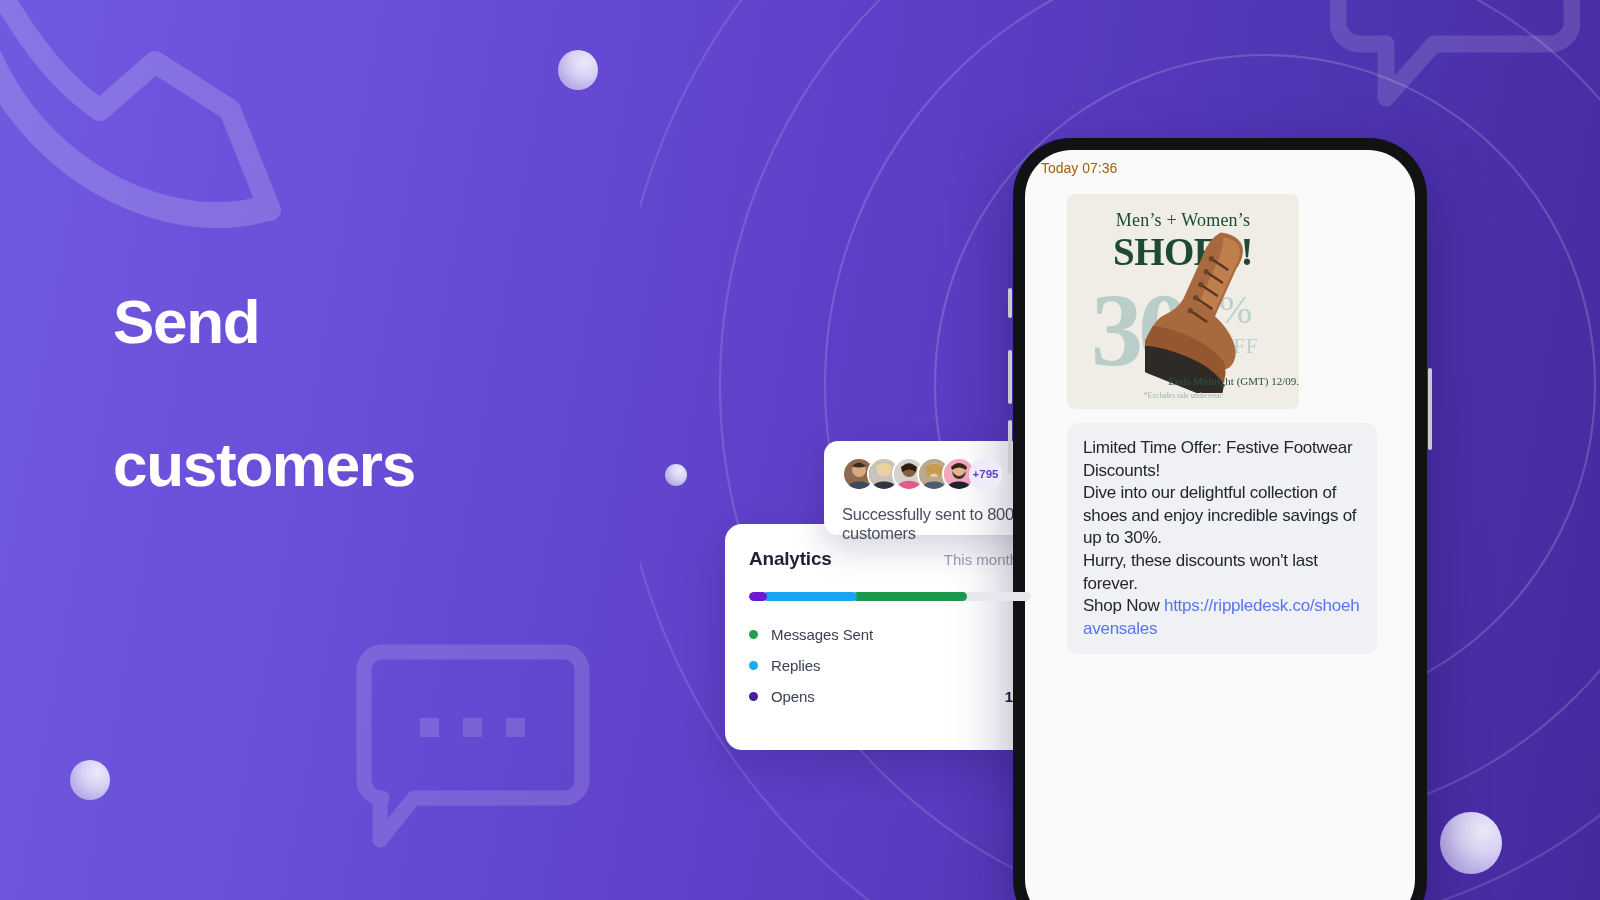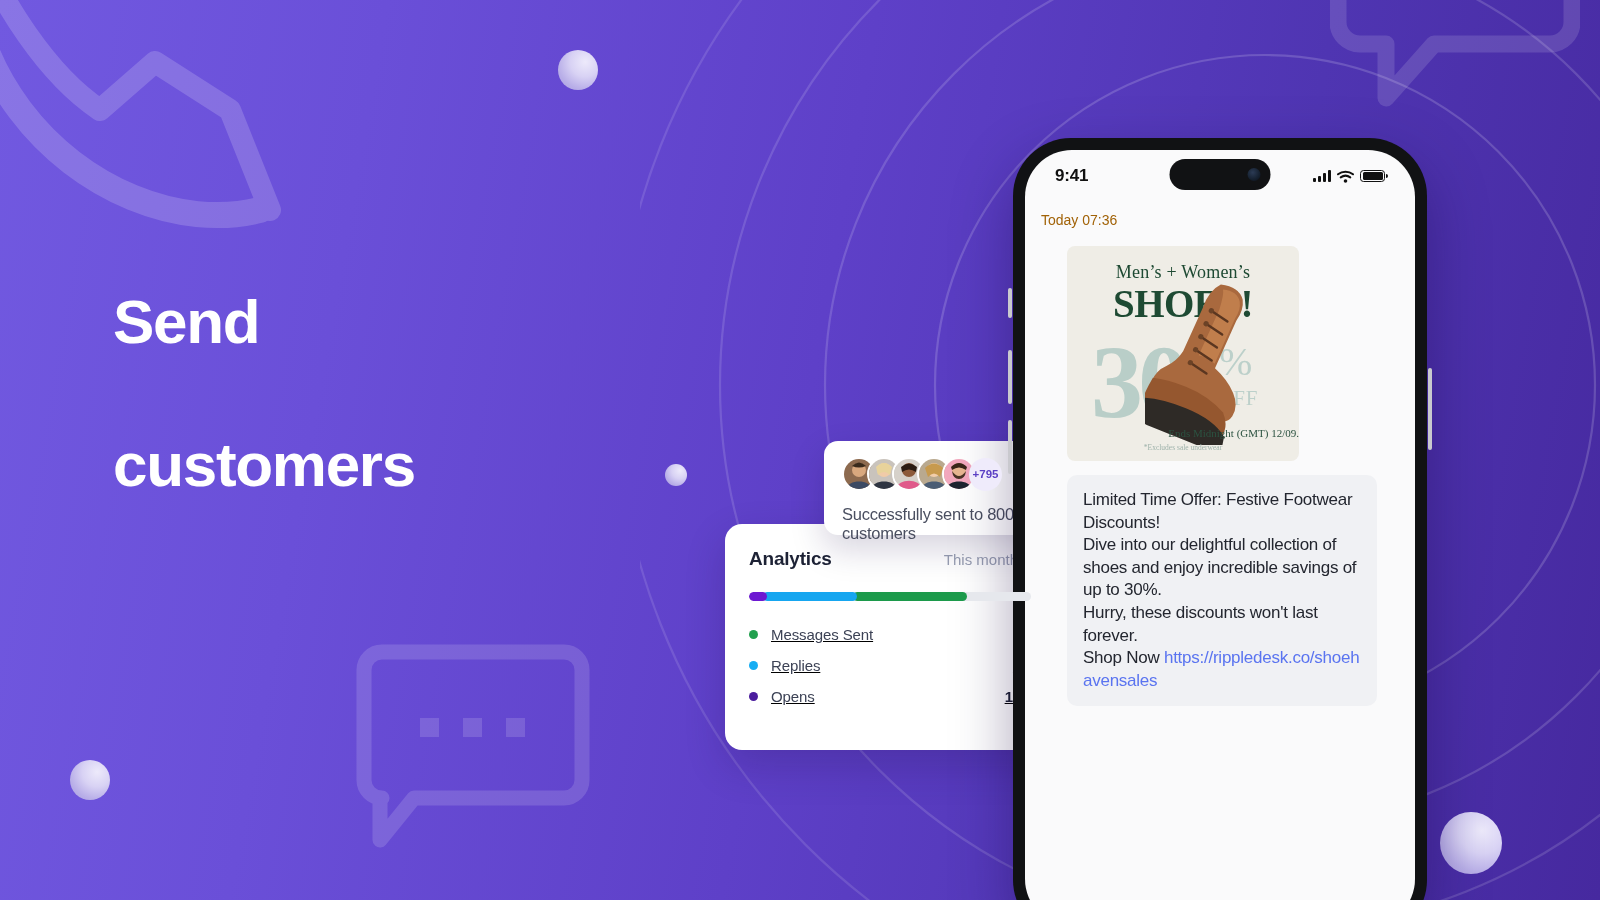--- a/index.html
+++ b/index.html
@@ -35,21 +35,21 @@
   .analytics{position:absolute;left:725px;top:524px;width:342px;height:226px;
     background:#fff;border-radius:17px;box-shadow:0 16px 40px rgba(30,10,70,.20);
     padding:0;box-sizing:border-box;}
   .an-head{display:flex;align-items:center;justify-content:space-between;padding:24px 24px 0 24px;gap:36px;}
   .an-title{font-size:19px;font-weight:700;color:#1D2235;letter-spacing:-.2px;}
   .an-range{display:flex;align-items:center;gap:11px;color:#9AA1B4;font-size:15px;}
   .chev{display:block;width:12px;height:12px;border-right:2px solid #9AA1B4;border-bottom:2px solid #9AA1B4;
     transform:rotate(45deg) translate(-2px,-2px);}
   .bar{margin:22px 24px 0 24px;height:9px;border-radius:5px;background:#E6E8ED;display:flex;overflow:hidden;}
   .seg{height:100%;border-radius:5px;margin-right:-4px;}
-  .legend{margin:25px 24px 5px 24px;text-decoration:underline;}
+  .legend{margin:25px 24px 5px 24px;}
   .lrow{display:flex;align-items:center;margin-bottom:14px;}
   .dot{width:9px;height:9px;border-radius:50%;margin-right:13px;flex:0 0 auto;}
   .lname{font-size:15px;color:#3C4255;flex:1;letter-spacing:-.1px;}
   .lval{font-size:15px;color:#1D2235;font-weight:700;}
 
   
   .sentcard{position:absolute;left:824px;top:441px;width:274px;height:94px;
     background:#fff;border-radius:14px;box-shadow:0 14px 34px rgba(30,10,70,.18);
     padding:16px 18px;box-sizing:border-box;}
   .avatars{display:flex;align-items:center;}
@@ -236,40 +236,20 @@
   </div>
 
   <div class="phone">
     <span class="btn-side bs1"></span>
     <span class="btn-side bs2"></span>
     <span class="btn-side bs3"></span>
     <span class="btn-side bs4"></span>
 
     <div class="screen">
 
-      <div class="statusbar">
-        <span class="time">9:41</span>
-        <span class="island"></span>
-        <span class="statusicons">
-          <span class="bars">
-            <i style="height:4px"></i>
-              <i style="height:6.5px"></i>
-              <i style="height:9px"></i>
-              <i style="height:12px"></i>
-          </span>
-          <svg width="17" height="13" viewBox="0 0 17 13">
-            <path d="M1 4.3 A12 12 0 0 1 16 4.3" fill="none" stroke="#111" stroke-width="2" stroke-linecap="round"></path>
-            <path d="M3.7 7.4 A8 8 0 0 1 13.3 7.4" fill="none" stroke="#111" stroke-width="2" stroke-linecap="round"></path>
-            <circle cx="8.5" cy="11" r="1.8" fill="#111"></circle>
-          </svg>
-          <span class="battery">
-              <i></i>
-            </span>
-        </span>
-      </div>
 
 
       <div class="convo">
         <div class="daystamp">Today 07:36</div>
 
         <div class="promo">
           <div class="p-top">
             <div class="p-line1">Men’s + Women’s</div>
             <div class="p-line2">SHOES!</div>
           </div>

